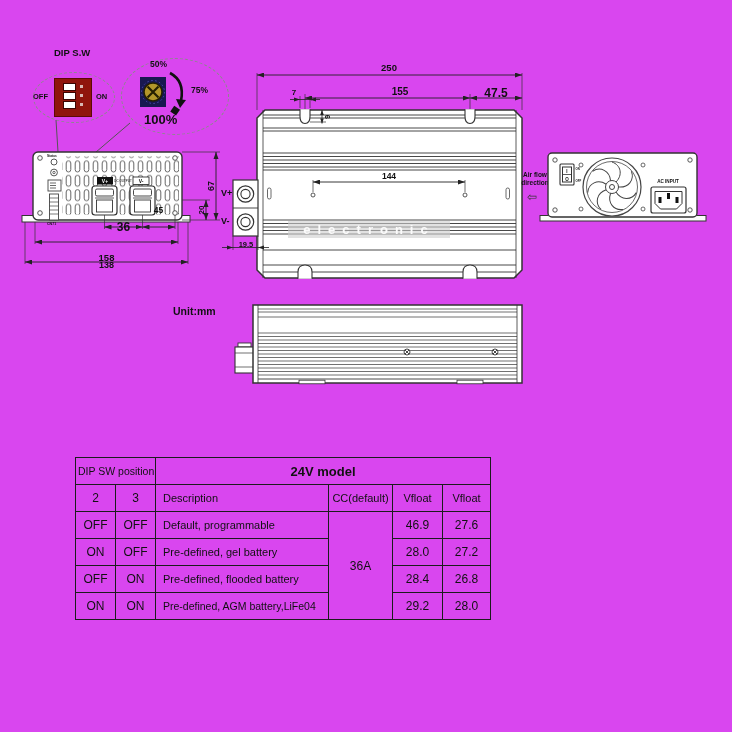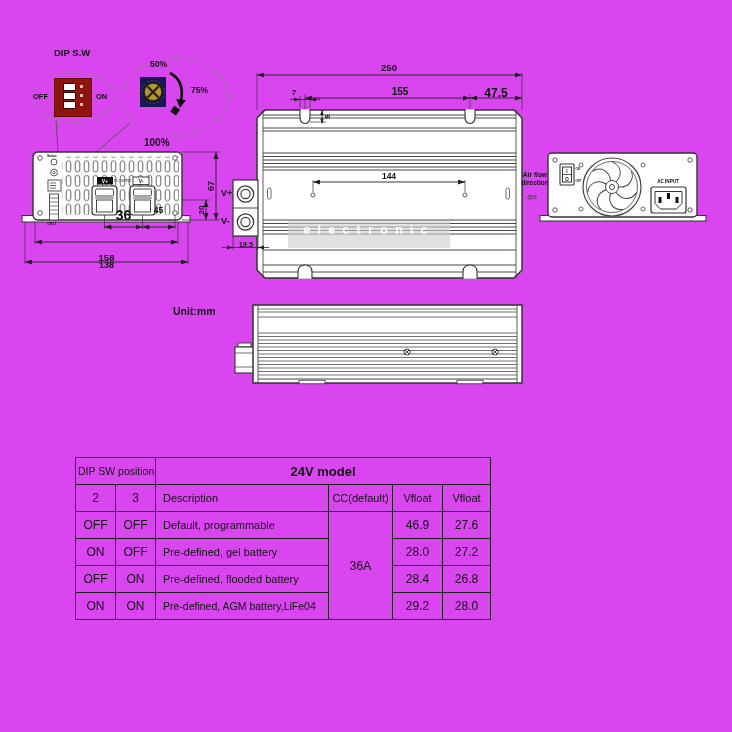--- a/index.html
+++ b/index.html
@@ -9,21 +9,21 @@
   .lbl{position:absolute;color:#111;white-space:nowrap;font-weight:700;font-size:9px;
        font-family:"Liberation Sans",sans-serif;}
   .c{transform:translateX(-50%);}
   .vert{transform:translate(-50%,-50%) rotate(-90deg);}
   .ell{position:absolute;border:1.5px dashed #8a8a8a;border-radius:50%;}
   .redbox{position:absolute;left:54px;top:78px;width:36px;height:37px;background:#8f150c;
           border:1px solid #5c0a05;}
   .dipk{position:absolute;width:11px;height:6px;background:#fff;border:1px solid #3c0502;}
   .dipdot{position:absolute;width:3px;height:3px;background:#d8b9b4;}
   .navy{position:absolute;left:140px;top:77px;width:26px;height:30px;background:#181850;}
-  .wm{position:absolute;left:288px;top:221px;width:162px;height:27px;background:rgba(205,205,205,.6);
+  .wm{position:absolute;left:288px;top:221px;width:162px;height:17px;background:rgba(205,205,205,.6);
       color:#fbfbfb;font-weight:700;font-size:13px;letter-spacing:7px;text-align:center;
       line-height:17px;}
   .airflow{position:absolute;left:516px;top:171px;width:38px;font-size:6.5px;font-weight:700;
            text-align:center;line-height:8px;}
   .bigarrow{position:absolute;left:527px;top:190px;font-size:12px;color:#333;font-weight:400;}
   
   .spec{position:absolute;left:75px;top:457px;}
   .spec table{border-collapse:collapse;table-layout:fixed;width:415px;border-radius:8px;}
   .spec td{border:1.3px solid #1c1c1c;text-align:center;font-size:12px;height:26px;
            padding:0 2px;overflow:hidden;white-space:nowrap;}
@@ -58,21 +58,21 @@
       <path d="M7.5,9.5 L18.5,20.5 M18.5,9.5 L7.5,20.5" stroke="#262000" stroke-width="2.2"></path>
     </svg>
   </div>
   <svg class="abs" style="left:166px;top:68px;" width="34" height="50" viewBox="0 0 34 50">
     <path d="M4,5 Q19,13 15,33" fill="none" stroke="#111" stroke-width="2.6"></path>
     <polygon points="14,40 10,31 20,32" fill="#111"></polygon>
     <rect x="6" y="39" width="7" height="7" fill="#111" transform="rotate(35 9 42)"></rect>
   </svg>
   <div class="lbl" style="left:150px;top:59px;font-size:8.5px;">50%</div>
   <div class="lbl" style="left:191px;top:85px;font-size:8.5px;">75%</div>
-  <div class="lbl" style="left:144px;top:112px;font-size:10px;margin-top:25px;">100%</div>
+  <div class="lbl" style="left:144px;top:112px;font-size:13px;">100%</div>
 
   <svg class="abs" style="left:30px;top:95px;pointer-events:none;" width="140" height="95" viewBox="0 0 140 95">
     <line x1="26" y1="25" x2="30" y2="89" stroke="#555" stroke-width="1"></line>
     <line x1="100" y1="28" x2="38" y2="81" stroke="#555" stroke-width="1"></line>
   </svg>
 
   <svg class="abs" style="left:20px;top:145px;" width="215" height="130" viewBox="0 0 215 130">
     <defs>
       <pattern id="vents" width="9" height="14.4" patternUnits="userSpaceOnUse">
         <rect x="1.2" y="1.5" width="4.6" height="11" rx="2.3" fill="#fff" stroke="#555" stroke-width="0.9"></rect>
@@ -124,21 +124,21 @@
     <g stroke="#333" stroke-width="0.7">
       <path d="M84.5,70 V84 M122.5,70 V84 M155,70 V84 M15,77 V99 M158,77 V99 M5,77 V119 M168,77 V119 M162,7 H200 M162,75 H200 M162,55 H190"></path>
     </g>
     <line x1="84.5" y1="82" x2="122.5" y2="82" stroke="#222" stroke-width="0.9" marker-start="url(#fb)" marker-end="url(#fa)"></line>
     <line x1="122.5" y1="82" x2="155" y2="82" stroke="#222" stroke-width="0.9" marker-start="url(#fb)" marker-end="url(#fa)"></line>
     <line x1="15" y1="97" x2="158" y2="97" stroke="#222" stroke-width="0.9" marker-start="url(#fb)" marker-end="url(#fa)"></line>
     <line x1="5" y1="117" x2="168" y2="117" stroke="#222" stroke-width="0.9" marker-start="url(#fb)" marker-end="url(#fa)"></line>
     <line x1="196" y1="7" x2="196" y2="75" stroke="#222" stroke-width="0.9" marker-start="url(#fb)" marker-end="url(#fa)"></line>
     <line x1="186" y1="55" x2="186" y2="75" stroke="#222" stroke-width="0.9" marker-start="url(#fb)" marker-end="url(#fa)"></line>
   </svg>
-  <div class="lbl c" style="left:123.5px;top:207px;font-size:14px;">36</div>
+  <div class="lbl c" style="left:123.5px;top:220px;font-size:12px;">36</div>
   <div class="lbl c" style="left:158.5px;top:205px;font-size:8.5px;">45</div>
   <div class="lbl c" style="left:106.5px;top:232px;font-size:9px;margin-top:28px;">138</div>
   <div class="lbl c" style="left:106.5px;top:252px;font-size:9.5px;">158</div>
   <div class="lbl vert" style="left:211px;top:186px;font-size:9px;">67</div>
   <div class="lbl vert" style="left:201px;top:210px;font-size:8px;">20</div>
 
   <svg class="abs" style="left:210px;top:60px;" width="320" height="240" viewBox="0 0 320 240">
     <defs>
       <marker id="ta" markerWidth="8" markerHeight="6" refX="7" refY="2.5" orient="auto" markerUnits="userSpaceOnUse">
           <path d="M0,0L7,2.5L0,5Z" fill="#222"></path>

